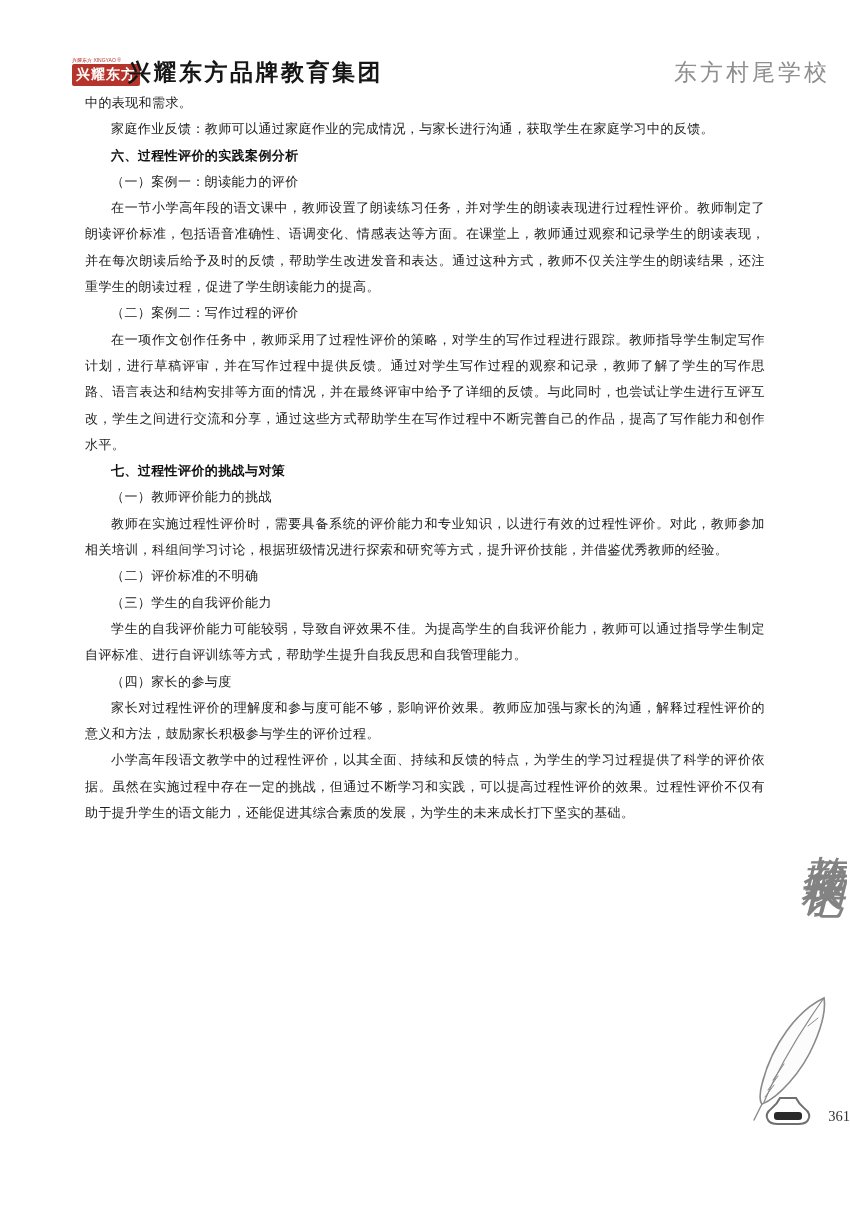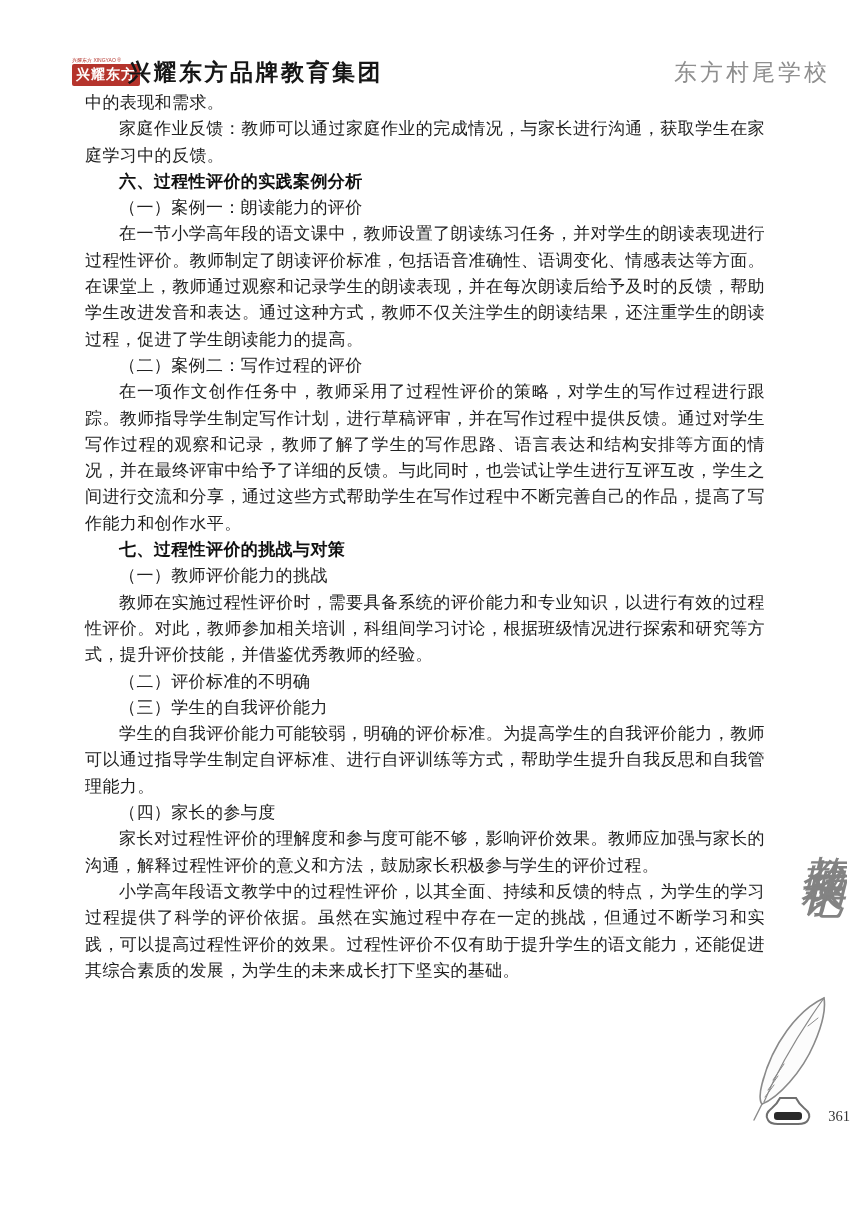--- a/index.html
+++ b/index.html
@@ -37,21 +37,21 @@
     font-size:23px;color:#8f8f8f;letter-spacing:3px;white-space:nowrap;
   }
 
   
   .content{
     position:absolute;top:90px;left:85px;width:680px;
     color:#212121;
   }
   .content p{
     margin:0;
-    font-size:17px;
+    font-size:13px;
     line-height:26.3px;
     text-align:justify;
     letter-spacing:0.4px;
   }
   .content p.p-body,.content p.p-heading,.content p.p-sub{text-indent:2em;}
   .content p.p-heading{font-weight:bold;color:#111111;}
 
   
   .watermark{
     position:absolute;top:688px;right:6px;height:290px;width:72px;
@@ -93,21 +93,21 @@
       <p class="p-heading">六、过程性评价的实践案例分析</p>
       <p class="p-sub">（一）案例一：朗读能力的评价</p>
       <p class="p-body">在一节小学高年段的语文课中，教师设置了朗读练习任务，并对学生的朗读表现进行过程性评价。教师制定了朗读评价标准，包括语音准确性、语调变化、情感表达等方面。在课堂上，教师通过观察和记录学生的朗读表现，并在每次朗读后给予及时的反馈，帮助学生改进发音和表达。通过这种方式，教师不仅关注学生的朗读结果，还注重学生的朗读过程，促进了学生朗读能力的提高。</p>
       <p class="p-sub">（二）案例二：写作过程的评价</p>
       <p class="p-body">在一项作文创作任务中，教师采用了过程性评价的策略，对学生的写作过程进行跟踪。教师指导学生制定写作计划，进行草稿评审，并在写作过程中提供反馈。通过对学生写作过程的观察和记录，教师了解了学生的写作思路、语言表达和结构安排等方面的情况，并在最终评审中给予了详细的反馈。与此同时，也尝试让学生进行互评互改，学生之间进行交流和分享，通过这些方式帮助学生在写作过程中不断完善自己的作品，提高了写作能力和创作水平。</p>
       <p class="p-heading">七、过程性评价的挑战与对策</p>
       <p class="p-sub">（一）教师评价能力的挑战</p>
       <p class="p-body">教师在实施过程性评价时，需要具备系统的评价能力和专业知识，以进行有效的过程性评价。对此，教师参加相关培训，科组间学习讨论，根据班级情况进行探索和研究等方式，提升评价技能，并借鉴优秀教师的经验。</p>
       <p class="p-sub">（二）评价标准的不明确</p>
       <p class="p-sub">（三）学生的自我评价能力</p>
-      <p class="p-body">学生的自我评价能力可能较弱，明确的评价标准。为提高学生的自我评价能力，教师可以通过指导学生制定自评标准、进行自评训练等方式，帮助学生提升自我反思和自我管理能力。</p>
+      <p class="p-body">学生的自我评价能力可能较弱，导致自评效果不佳。为提高学生的自我评价能力，教师可以通过指导学生制定自评标准、进行自评训练等方式，帮助学生提升自我反思和自我管理能力。</p>
       <p class="p-sub">（四）家长的参与度</p>
       <p class="p-body">家长对过程性评价的理解度和参与度可能不够，影响评价效果。教师应加强与家长的沟通，解释过程性评价的意义和方法，鼓励家长积极参与学生的评价过程。</p>
       <p class="p-body">小学高年段语文教学中的过程性评价，以其全面、持续和反馈的特点，为学生的学习过程提供了科学的评价依据。虽然在实施过程中存在一定的挑战，但通过不断学习和实践，可以提高过程性评价的效果。过程性评价不仅有助于提升学生的语文能力，还能促进其综合素质的发展，为学生的未来成长打下坚实的基础。</p>
     </div>
 
   <div class="watermark">教师成长手记</div>
 
   <svg class="quill" viewBox="0 0 104 136">
     <g fill="none" stroke="#8a8a8a" stroke-width="1.6" stroke-linecap="round">
 

